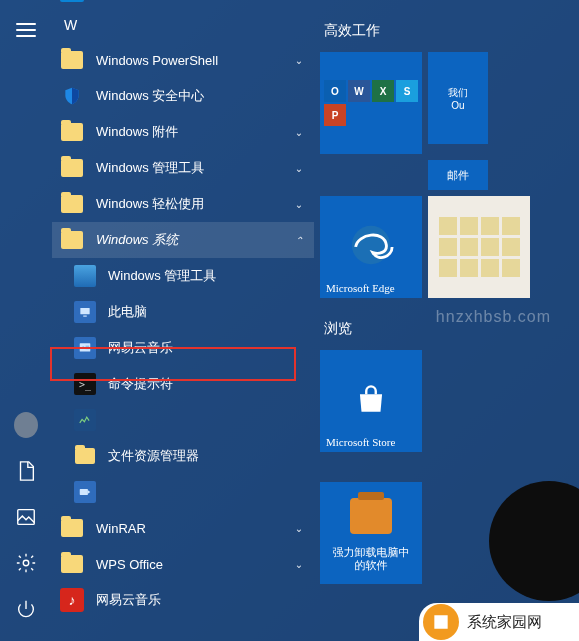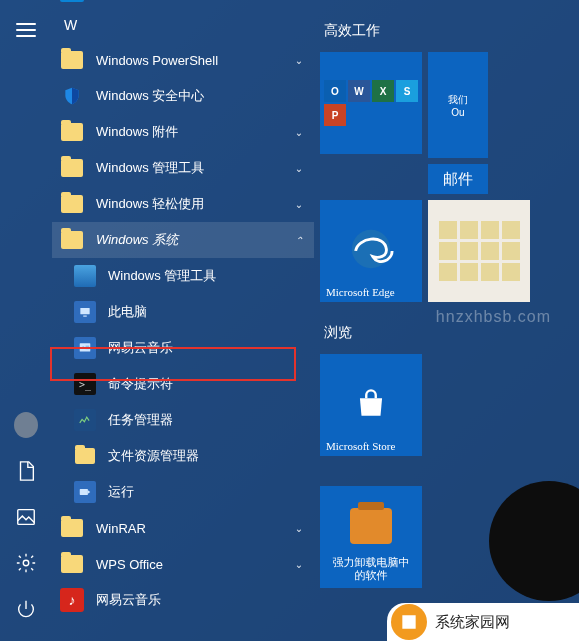--- a/index.html
+++ b/index.html
@@ -118,39 +118,39 @@
 .tile-label {
   position:absolute;
   bottom:4px;
   left:6px;
   font-size:11px;
   color:#fff;
 }
 .tile-office { width:102px; height:102px; background:#0c64c0; display:flex; flex-direction:column;}
 .office-grid { display:grid; grid-template-columns: repeat(4, 1fr); gap:2px; padding:4px;}
 .office-cell { width:22px; height:22px; display:flex;align-items:center;justify-content:center; font-size:10px; font-weight:bold;}
-.tile-right-edge { width:48px; height:106px; background:#0c64c0; overflow:hidden; display:flex;flex-direction:column;align-items:center;justify-content:center; font-size:10px;}
+.tile-right-edge { width:48px; height:92px; background:#0c64c0; overflow:hidden; display:flex;flex-direction:column;align-items:center;justify-content:center; font-size:10px;}
 .files-tile { width:102px; height:102px; background:#f0ece4; position:relative;}
 .files-grid { display:grid; grid-template-columns:repeat(4,1fr); gap:3px; padding:6px;}
 .files-grid div { width:18px;height:18px; background:#e6d79a;}
 .watermark {
   position:absolute;
   right: 28px;
   top: 308px;
   font-size: 16px;
   color: rgba(255,255,255,0.35);
   letter-spacing: 1px;
   pointer-events:none;
   z-index:60;
 }
 .footer-brand {
   position:absolute;
   bottom:0;
   right:0;
-  width:192px;
+  width:160px;
   height:38px;
   background:#fff;
   color:#222;
   display:flex;
   align-items:center;
   border-top-left-radius: 18px;
   z-index:70;
 }
 .footer-brand .logo-dot { width:36px;height:36px; background:#f29a1f; border-radius:50%; margin:0 8px 0 4px; display:flex;align-items:center;justify-content:center;}
 .footer-brand .logo-dot svg { width:20px;height:20px; fill:#fff;}
@@ -309,36 +309,34 @@
         <span style="color:#ccc;font-size:10px;font-family:monospace;">&gt;_</span>
       </div>
       <span class="app-label">命令提示符</span>
     </div>
     <div class="app-subitem">
       <div class="sub-icon" style="background:#1d4b82;">
         <svg viewBox="0 0 24 24" width="14" height="14" fill="none" stroke="#7fd07f" stroke-width="2">
             <path d="M3 17l4-6 4 4 4-8 4 6"></path>
           </svg>
       </div>
-      <span class="app-label">任务管理器</span>
     </div>
     <div class="app-subitem">
       <div class="sub-icon" style="background:transparent;">
           <div class="folder-icon" style="width:20px;height:16px;"></div>
         </div>
       <span class="app-label">文件资源管理器</span>
     </div>
     <div class="app-subitem">
       <div class="sub-icon" style="background:#2f6cbc;">
         <svg viewBox="0 0 24 24" width="14" height="14" fill="#cfe6ff">
             <rect x="3" y="7" width="14" height="10" rx="1"></rect>
             <path d="M17 9l4 3-4 3z"></path>
           </svg>
       </div>
-      <span class="app-label">运行</span>
     </div>
 
     <div class="app-item">
       <div class="app-icon">
           <div class="folder-icon"></div>
         </div>
       <span class="app-label">WinRAR</span>
       <span class="chevron">⌄</span>
     </div>
     <div class="app-item">
@@ -376,21 +374,21 @@
         </div>
       </div>
       <div class="tile tile-right-edge" style="width:60px;">
         <span>我们</span>
         <span>Ou</span>
       </div>
     </div>
     <div class="tile-row" style="margin-top:6px;">
       <div style="width:102px;"></div>
       <div class="tile" style="width:60px;height:30px;justify-content:center;">
-        <span style="font-size:15px;">邮件</span>
+        <span style="font-size:11px;">邮件</span>
       </div>
     </div>
 
     <div class="tile-row" style="margin-top:6px;">
       <div class="tile tile-med">
         <div class="edge-icon">
           <svg viewBox="0 0 48 48">
               <circle cx="24" cy="24" r="20" fill="#1b6fb5"></circle>
               <path d="M8 26c2-14 30-18 32-2 1 8-8 10-14 8 6 10 20 4 20-6" fill="none" stroke="#fff" stroke-width="3"></path>
             </svg>
@@ -429,21 +427,21 @@
               <rect x="25" y="24" width="5" height="5"></rect>
               <rect x="18" y="31" width="5" height="5"></rect>
               <rect x="25" y="31" width="5" height="5"></rect>
             </svg>
         </div>
         <span class="tile-label">Microsoft Store</span>
       </div>
     </div>
 
     <div class="tile-row" style="margin-top:30px;">
-      <div class="tile tile-med" style="flex-direction:column;justify-content:flex-end;padding-bottom:6px;">
+      <div class="tile tile-med" style="flex-direction:column;justify-content:flex-end;padding-bottom:12px;">
         <div class="box-icon" style="margin-bottom:12px;"></div>
         <span style="font-size:11px;text-align:center;line-height:1.2;">强力卸载电脑中</span>
         <span style="font-size:11px;text-align:center;line-height:1.2;">的软件</span>
       </div>
     </div>
 
   </div>
 </div>
 
 <div class="watermark">hnzxhbsb.com</div>

